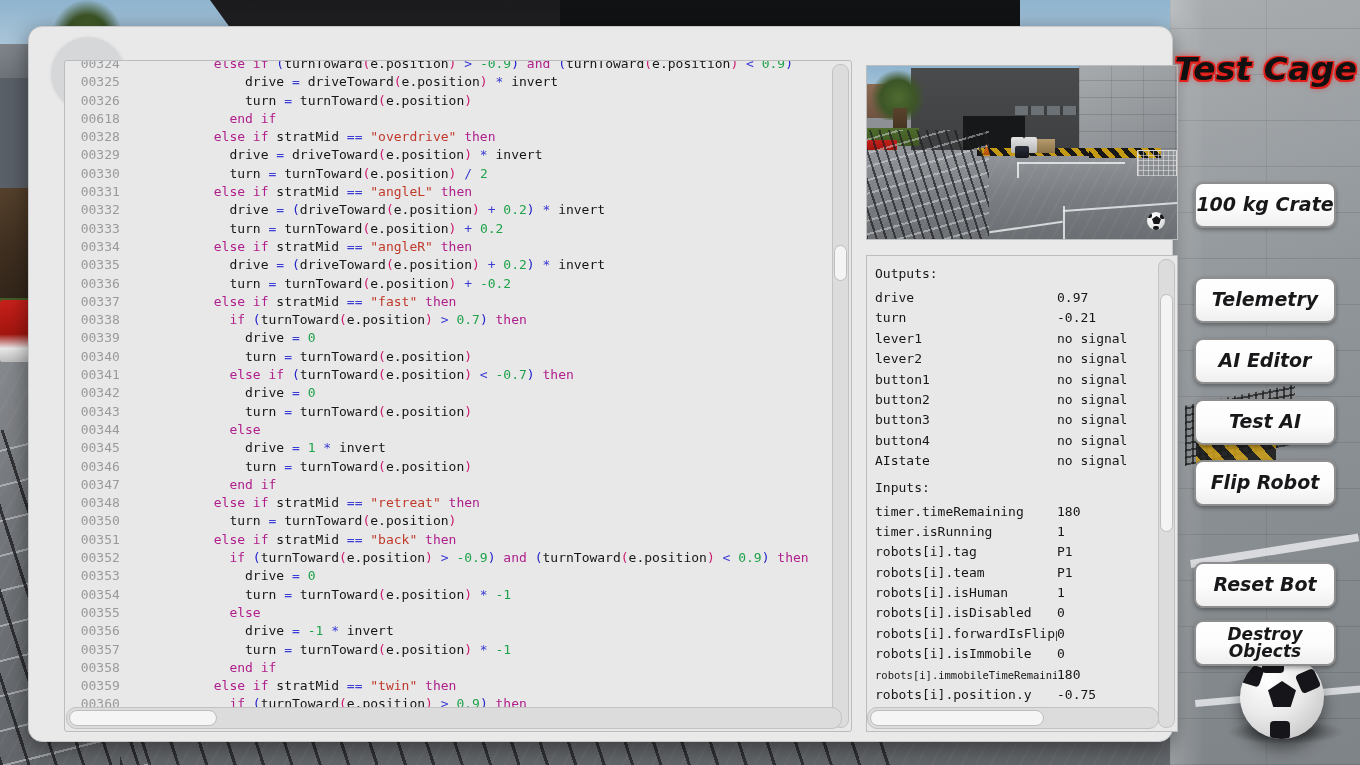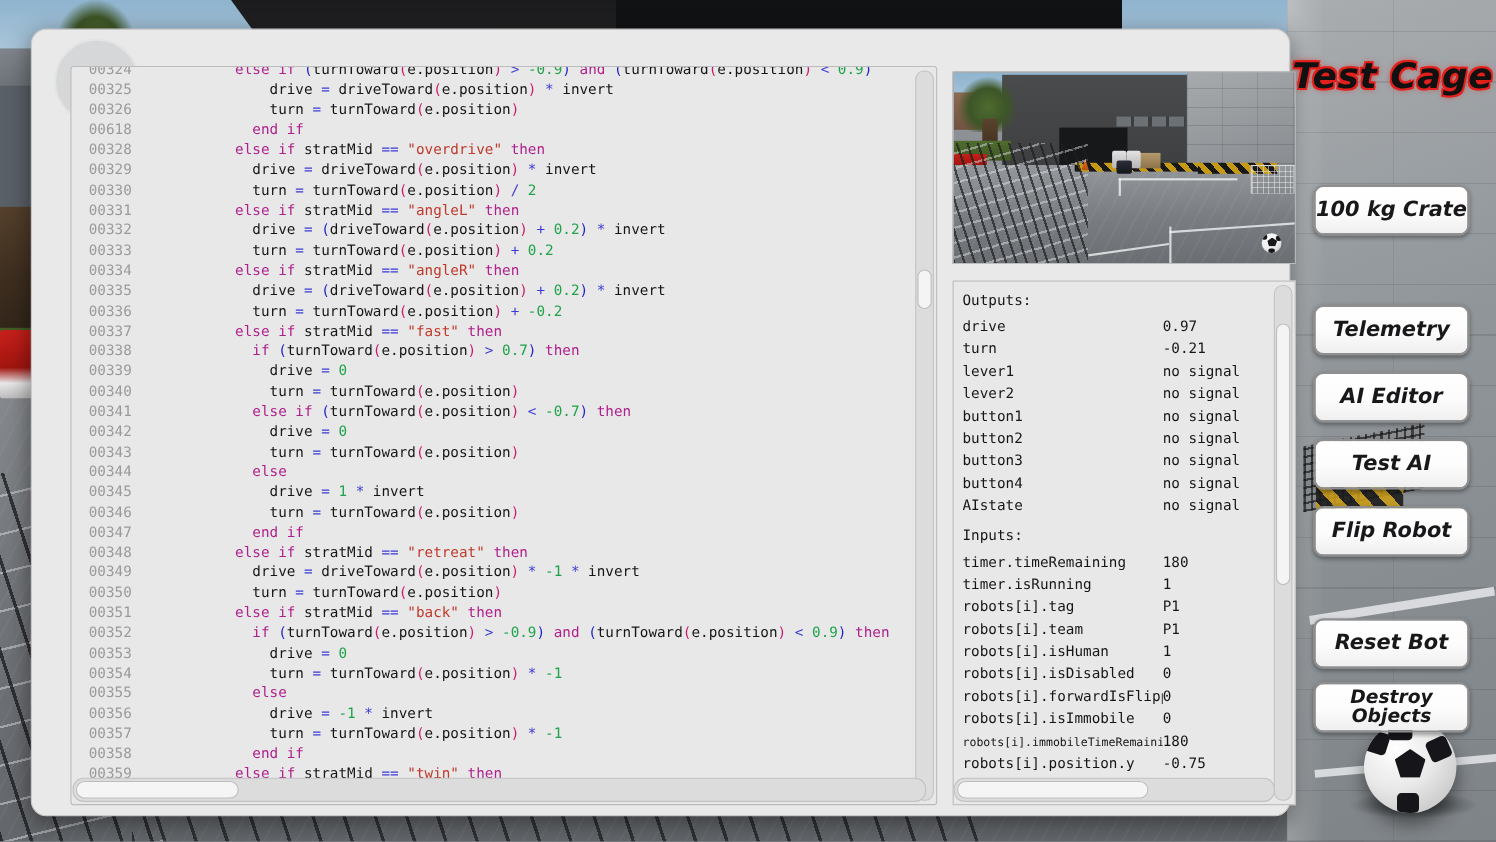--- a/index.html
+++ b/index.html
@@ -354,21 +354,20 @@
         <div class="cl"><span class="ln">  00339  </span><span>              </span><span class="id">drive</span><span class="op"> = </span><span class="num">0</span></div>
         <div class="cl"><span class="ln">  00340  </span><span>              </span><span class="id">turn</span><span class="op"> = </span><span class="id">turnToward</span><span class="par2">(</span><span class="id">e.position</span><span class="par2">)</span></div>
         <div class="cl"><span class="ln">  00341  </span><span>            </span><span class="kw">else if</span><span class="id"> </span><span class="par">(</span><span class="id">turnToward</span><span class="par2">(</span><span class="id">e.position</span><span class="par2">)</span><span class="op"> &lt; </span><span class="num">-0.7</span><span class="par">)</span><span class="kw"> then</span></div>
         <div class="cl"><span class="ln">  00342  </span><span>              </span><span class="id">drive</span><span class="op"> = </span><span class="num">0</span></div>
         <div class="cl"><span class="ln">  00343  </span><span>              </span><span class="id">turn</span><span class="op"> = </span><span class="id">turnToward</span><span class="par2">(</span><span class="id">e.position</span><span class="par2">)</span></div>
         <div class="cl"><span class="ln">  00344  </span><span>            </span><span class="kw">else</span></div>
         <div class="cl"><span class="ln">  00345  </span><span>              </span><span class="id">drive</span><span class="op"> = </span><span class="num">1</span><span class="op"> * </span><span class="id">invert</span></div>
         <div class="cl"><span class="ln">  00346  </span><span>              </span><span class="id">turn</span><span class="op"> = </span><span class="id">turnToward</span><span class="par2">(</span><span class="id">e.position</span><span class="par2">)</span></div>
         <div class="cl"><span class="ln">  00347  </span><span>            </span><span class="kw">end if</span></div>
         <div class="cl"><span class="ln">  00348  </span><span>          </span><span class="kw">else if</span><span class="id"> stratMid </span><span class="op">==</span><span class="str"> "retreat" </span><span class="kw">then</span></div>
-        <div class="cl"><span class="ln">  00349  </span><span>            </span><span class="id">drive</span><span class="op"> = </span><span class="id">driveToward</span><span class="par2">(</span><span class="id">e.position</span><span class="par2">)</span><span class="op"> * </span><span class="num">-1</span><span class="op"> * </span><span class="id">invert</span></div>
         <div class="cl"><span class="ln">  00350  </span><span>            </span><span class="id">turn</span><span class="op"> = </span><span class="id">turnToward</span><span class="par2">(</span><span class="id">e.position</span><span class="par2">)</span></div>
         <div class="cl"><span class="ln">  00351  </span><span>          </span><span class="kw">else if</span><span class="id"> stratMid </span><span class="op">==</span><span class="str"> "back" </span><span class="kw">then</span></div>
         <div class="cl"><span class="ln">  00352  </span><span>            </span><span class="kw">if</span><span class="id"> </span><span class="par">(</span><span class="id">turnToward</span><span class="par2">(</span><span class="id">e.position</span><span class="par2">)</span><span class="op"> &gt; </span><span class="num">-0.9</span><span class="par">)</span><span class="kw"> and </span><span class="par">(</span><span class="id">turnToward</span><span class="par2">(</span><span class="id">e.position</span><span class="par2">)</span><span class="op"> &lt; </span><span class="num">0.9</span><span class="par">)</span><span class="kw"> then</span></div>
         <div class="cl"><span class="ln">  00353  </span><span>              </span><span class="id">drive</span><span class="op"> = </span><span class="num">0</span></div>
         <div class="cl"><span class="ln">  00354  </span><span>              </span><span class="id">turn</span><span class="op"> = </span><span class="id">turnToward</span><span class="par2">(</span><span class="id">e.position</span><span class="par2">)</span><span class="op"> * </span><span class="num">-1</span></div>
         <div class="cl"><span class="ln">  00355  </span><span>            </span><span class="kw">else</span></div>
         <div class="cl"><span class="ln">  00356  </span><span>              </span><span class="id">drive</span><span class="op"> = </span><span class="num">-1</span><span class="op"> * </span><span class="id">invert</span></div>
         <div class="cl"><span class="ln">  00357  </span><span>              </span><span class="id">turn</span><span class="op"> = </span><span class="id">turnToward</span><span class="par2">(</span><span class="id">e.position</span><span class="par2">)</span><span class="op"> * </span><span class="num">-1</span></div>
         <div class="cl"><span class="ln">  00358  </span><span>            </span><span class="kw">end if</span></div>
         <div class="cl"><span class="ln">  00359  </span><span>          </span><span class="kw">else if</span><span class="id"> stratMid </span><span class="op">==</span><span class="str"> "twin" </span><span class="kw">then</span></div>
@@ -450,21 +449,21 @@
     </div>
   </div>
   <div id="data-hscroll">
     <div id="data-hthumb"></div>
   </div>
 </div>
 
 <div id="sidebar">
   <div id="title">Test Cage</div>
   <div id="sidebar-buttons">
-      <div class="sbtn" style="top: 168px;">
+      <div class="sbtn" style="top: 182px;">
         <span>100 kg Crate</span>
       </div>
       <div class="sbtn" style="top: 277px;">
         <span>Telemetry</span>
       </div>
       <div class="sbtn" style="top: 338px;">
         <span>AI Editor</span>
       </div>
       <div class="sbtn" style="top: 399px;">
         <span>Test AI</span>

